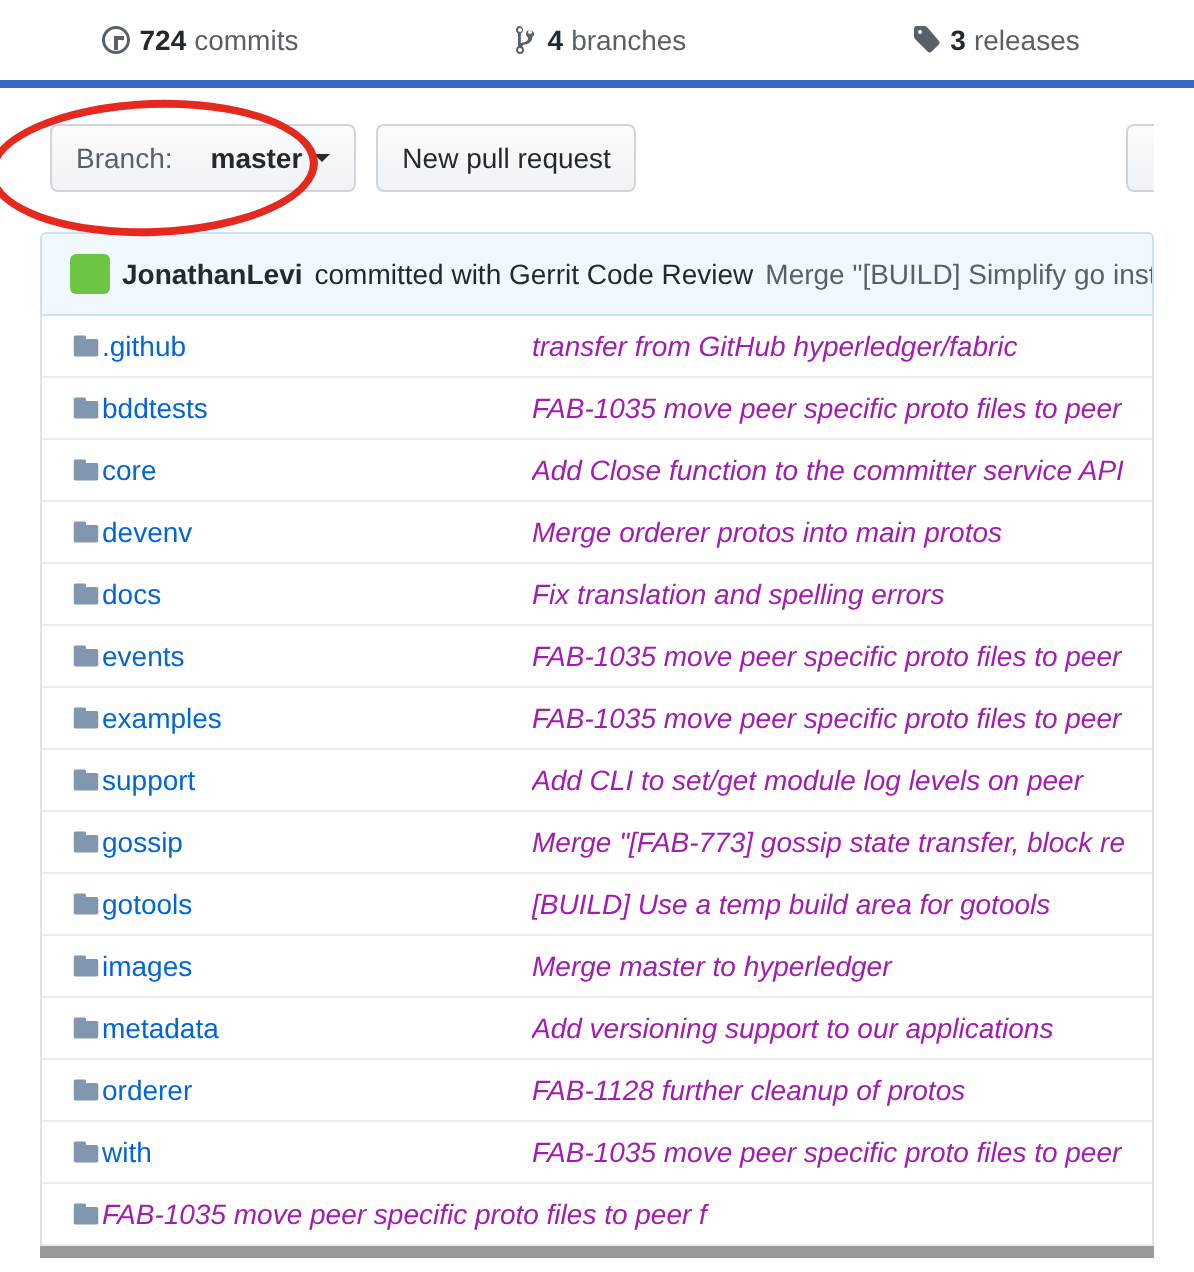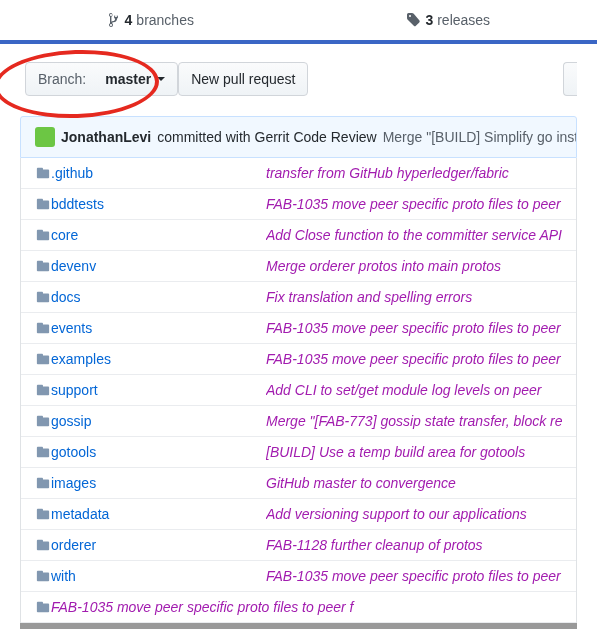--- a/index.html
+++ b/index.html
@@ -27,20 +27,21 @@
       color: #586069;
       display: flex;
       align-items: center;
       justify-content: center;
       gap: 4px;
     }
     .stat .num { font-weight: 600; color: #24292e; }
     .stat-icon { width: 16px; height: 16px; fill: #586069; }
     .actions-row {
       display: flex;
+      gap: 10px;
       padding: 18px 20px 20px 25px;
       border-radius: 15px;
     }
     .btn {
       display: inline-flex;
       align-items: center;
       padding: 6px 12px;
       font-size: 14px;
       line-height: 20px;
       border: 1px solid #d1d5da;
@@ -145,20 +146,27 @@
     }
     .breadcrumb-sep { color: #586069; padding: 0 2px; }
   </style>
 </head>
 <body>
 
 <div class="wrapper">
 
   <div class="stats-bar">
     <div class="stat">
+      <svg class="stat-icon" viewBox="0 0 14 16">
+          <path d="M8 13H6V6h5v2H8z M7 1C3.14 1 0 4.14 0 8s3.14 7 7 7 7-3.14 7-7S10.86 1 7 1zm0 12.5A5.5 5.5 0 1 1 12.5 8 5.5 5.5 0 0 1 7 13.5z"></path>
+        </svg>
+      <span class="num">724</span>
+      <span>commits</span>
+    </div>
+    <div class="stat">
       <svg class="stat-icon" viewBox="0 0 10 16">
           <path d="M10 5c0-1.11-.89-2-2-2a2 2 0 0 0-2 2c0 .74.4 1.38 1 1.72V7.2c-.02.53-.22.98-.58 1.34-.36.36-.81.56-1.34.58-.63 0-1.17.2-1.66.59V4.72A2 2 0 0 0 3 1 2 2 0 0 0 1 3c0 .74.4 1.38 1 1.72v6.56A2 2 0 0 0 3 15a2 2 0 0 0 2-2c0-.67-.34-1.27-.84-1.63.03-.3.16-.55.38-.77.23-.23.55-.36.94-.38 1.06-.03 1.92-.39 2.58-1.05.66-.66 1.02-1.52 1.05-2.58A2 2 0 0 0 10 5zM2 3c0-.55.45-1 1-1s1 .45 1 1-.45 1-1 1-1-.45-1-1zm2 10c0 .55-.45 1-1 1s-1-.45-1-1 .45-1 1-1 1 .45 1 1zm4-8c-.55 0-1-.45-1-1s.45-1 1-1 1 .45 1 1-.45 1-1 1z"></path>
         </svg>
       <span class="num">4</span>
       <span>branches</span>
     </div>
     <div class="stat">
       <svg class="stat-icon" viewBox="0 0 14 16">
           <path d="M7.73 1.73A2.5 2.5 0 0 0 5.96 1H2.5A1.5 1.5 0 0 0 1 2.5v3.46c0 .66.27 1.3.73 1.77l6.06 6.06a1.5 1.5 0 0 0 2.12 0l3.36-3.36a1.5 1.5 0 0 0 0-2.12L7.73 1.73zM4 5a1 1 0 1 1 0-2 1 1 0 0 1 0 2z"></path>
         </svg>
@@ -256,21 +264,21 @@
           <path d="M13 4H7V3c0-.66-.44-1-1-1H1c-.55 0-1 .45-1 1v10c0 .55.45 1 1 1h12c.55 0 1-.45 1-1V5c0-.55-.45-1-1-1z"></path>
         </svg>
         <span class="file-name"><a href="#">gotools</a></span>
         <span class="commit-msg">[BUILD] Use a temp build area for gotools</span>
       </div>
       <div class="file-row">
         <svg class="folder-icon" viewBox="0 0 14 16">
           <path d="M13 4H7V3c0-.66-.44-1-1-1H1c-.55 0-1 .45-1 1v10c0 .55.45 1 1 1h12c.55 0 1-.45 1-1V5c0-.55-.45-1-1-1z"></path>
         </svg>
         <span class="file-name"><a href="#">images</a></span>
-        <span class="commit-msg">GitHub master to convergence</span>
+        <span class="commit-msg">Merge master to hyperledger</span>
       </div>
       <div class="file-row">
         <svg class="folder-icon" viewBox="0 0 14 16">
           <path d="M13 4H7V3c0-.66-.44-1-1-1H1c-.55 0-1 .45-1 1v10c0 .55.45 1 1 1h12c.55 0 1-.45 1-1V5c0-.55-.45-1-1-1z"></path>
         </svg>
         <span class="file-name"><a href="#">metadata</a></span>
         <span class="commit-msg">Add versioning support to our applications</span>
       </div>
       <div class="file-row">
         <svg class="folder-icon" viewBox="0 0 14 16">

